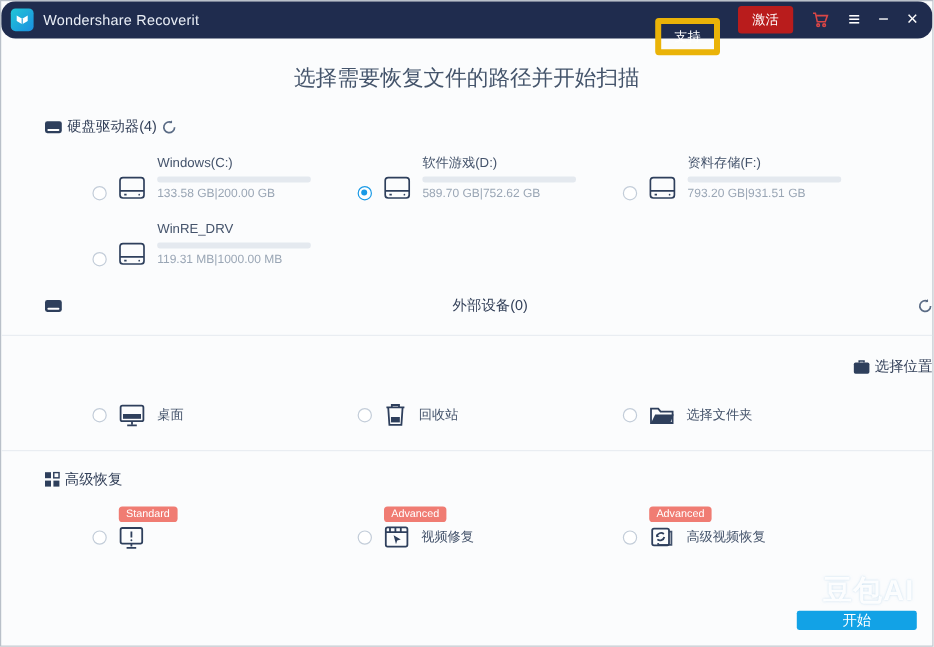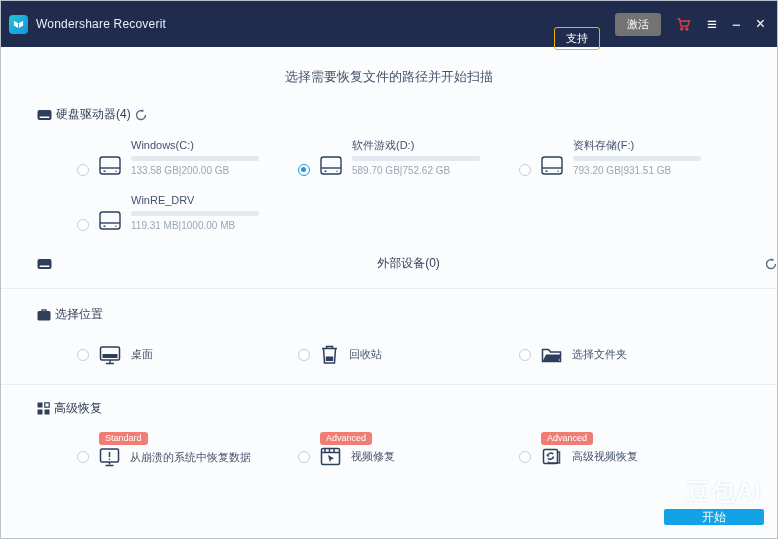--- a/index.html
+++ b/index.html
@@ -1,35 +1,35 @@
 <!DOCTYPE html>
 <html><head>
 <meta charset="utf-8">
 <style>
   * { margin:0; padding:0; box-sizing:border-box; }
   html,body { width:778px; height:539px; background:#e9e9e9; font-family:"Liberation Sans", sans-serif; }
   .window { position:relative; width:778px; height:539px; background:#fbfcfd; border:1px solid #b9c0c9; overflow:hidden; }
 
   
-  .titlebar { height:46px; background:#1f2c4e; display:flex; align-items:center; padding:0 12px 0 8px; }
+  .titlebar { height:31px; background:#1f2c4e; display:flex; align-items:center; padding:0 12px 0 8px;border-radius:12px; }
   .logo { width:19px; height:19px; border-radius:4px; background:linear-gradient(135deg,#21c6d6 0%,#1a8fe0 100%); display:flex; align-items:center; justify-content:center; margin-right:8px; flex:0 0 auto; }
   .app-title { color:#e9eef6; font-size:12px; letter-spacing:.2px; }
   .tb-right { margin-left:auto; display:flex; align-items:center; gap:15px; }
-  .btn-support { border:1px solid #eab308; color:#fff; background:transparent; font-size:11px; padding:3px 11px; border-radius:3px; cursor:pointer; font-family:inherit;margin-top:28px; }
-  .btn-activate { border:none; color:#fff; background:#737373; font-size:11px; padding:4px 12px; border-radius:3px; cursor:pointer; font-family:Liberation Sans, sans-serif; }
+  .btn-support { border:5px solid #eab308; color:#fff; background:transparent; font-size:11px; padding:3px 11px; border-radius:3px; cursor:pointer; font-family:inherit;margin-top:28px; }
+  .btn-activate { border:none; color:#fff; background:#b91c1c; font-size:11px; padding:4px 12px; border-radius:3px; cursor:pointer; font-family:Liberation Sans, sans-serif; }
   .tb-icon { color:#fff; font-size:15px; line-height:1; cursor:pointer; user-select:none; }
   .menu-glyph { font-size:17px; }
   .close-glyph { font-size:16px; }
 
   
-  .page-title { text-align:center; margin-top:21px; color:#44546b; font-size:13px; }
+  .page-title { text-align:center; margin-top:21px; color:#44546b; font-size:18px; }
   .section-header { display:flex; align-items:center; gap:4px; margin-left:36px; color:#323f58; font-size:12px; }
   .sh-drives { margin-top:20px; }
   .sh-external { margin-top:24px;justify-content:space-between; }
-  .sh-locations { margin-top:17px; }
+  .sh-locations { margin-top:17px;justify-content:flex-end; }
   .sh-advanced { margin-top:15px; }
   .refresh-btn { display:flex; align-items:center; cursor:pointer; }
 
   .divider { height:1px; background:#e9edf2; width:100%; }
   .div-2 { margin-top:16px; }
   .div-3 { margin-top:19px; }
 
   .grid3 { margin-left:76px; display:grid; grid-template-columns:221px 221px 221px; }
   .drives-grid { margin-top:15px; row-gap:17px; }
   .locations-grid { margin-top:21px; }
@@ -268,21 +268,20 @@
         <span class="radio"></span>
         <span>
           <svg width="21" height="20" viewBox="0 0 21 20" fill="none" stroke="#2e3f5c" stroke-width="1.5">
               <rect x="1.5" y="2" width="18" height="13" rx="1.5"></rect>
               <path d="M10.5 5 v5"></path>
               <circle cx="10.5" cy="12.2" r="0.8" fill="#2e3f5c" stroke="none"></circle>
               <path d="M10.5 15 v2.5"></path>
               <path d="M6.5 18.5 h8"></path>
             </svg>
         </span>
-        <span class="adv-label">从崩溃的系统中恢复数据</span>
       </div>
     </div>
     <div class="adv-item">
       <span class="adv-badge">Advanced</span>
       <div class="adv-row">
         <span class="radio"></span>
         <span>
           <svg width="21" height="19" viewBox="0 0 21 19" fill="none" stroke="#2e3f5c" stroke-width="1.5">
               <rect x="1.5" y="1.5" width="18" height="16" rx="1.5"></rect>
               <path d="M1.5 5.5 h18"></path>

